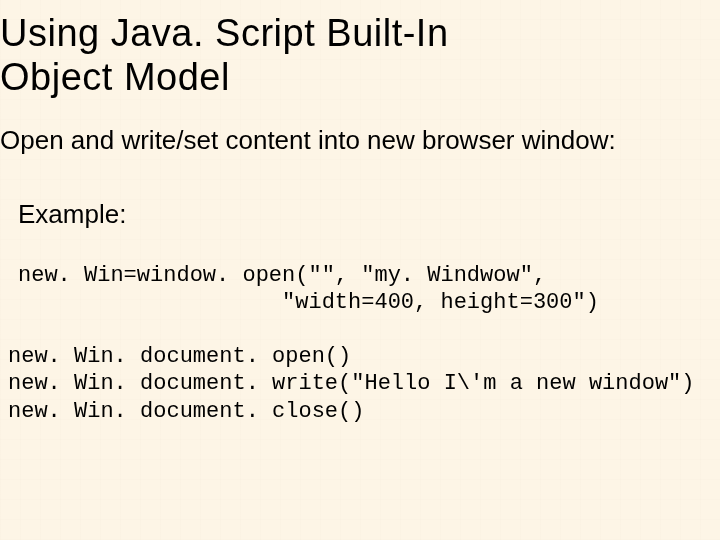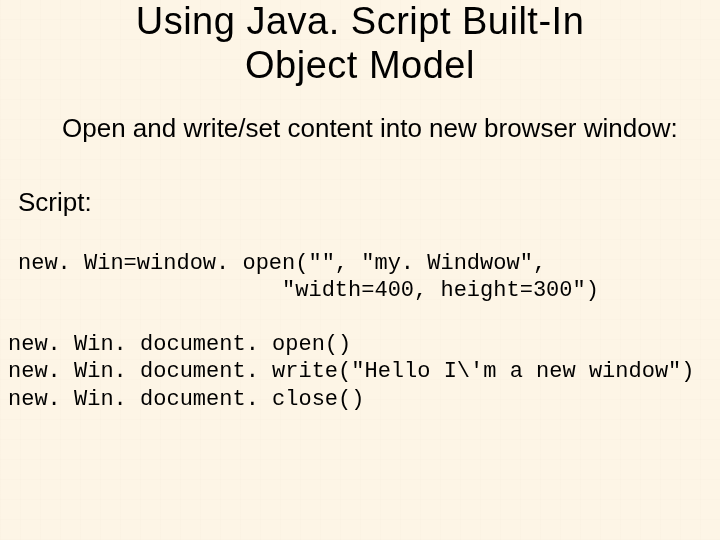--- a/index.html
+++ b/index.html
@@ -12,33 +12,32 @@
       height: 540px;
       background-color: #fdf5e6;
       background-image:
         repeating-linear-gradient(0deg, rgba(200,180,160,0.03) 0px, rgba(200,180,160,0.03) 1px, transparent 1px, transparent 20px),
         repeating-linear-gradient(90deg, rgba(200,180,160,0.03) 0px, rgba(200,180,160,0.03) 1px, transparent 1px, transparent 20px);
       font-family: Arial, Helvetica, sans-serif;
       color: #000;
       overflow: hidden;
     }
     .title {
-      text-align: center;
+      text-align: left;
       font-size: 38px;
       font-weight: normal;
+      padding-top: 12px;
       line-height: 1.15;
       letter-spacing: 0.5px;
     }
     .subtitle {
       font-size: 26px;
       font-weight: normal;
-      padding-left: 18px;
       padding-top: 26px;
       line-height: 1.2;
-      margin-left: 44px;
     }
     .example-label {
       font-size: 26px;
       font-weight: normal;
       padding-left: 18px;
       padding-top: 42px;
     }
     .code-block {
       font-family: "Courier New", Courier, monospace;
       font-size: 22px;
@@ -59,20 +58,20 @@
 </head>
 <body>
 
 <h1 class="title">
   <span>Using Java. Script Built-In</span><br>
   <span>Object Model</span>
 </h1>
 
 <div class="subtitle">Open and write/set content into new browser window:</div>
 
-<div class="example-label">Script:</div>
+<div class="example-label">Example:</div>
 
 <div class="code-block"><span>new. Win=window. open("", "my. Windwow",</span>
 <span>                    "width=400, height=300")</span></div>
 
 <div class="code-block-2"><span>new. Win. document. open()</span>
 <span>new. Win. document. write("Hello I\'m a new window")</span>
 <span>new. Win. document. close()</span></div>
 
 </body></html>

